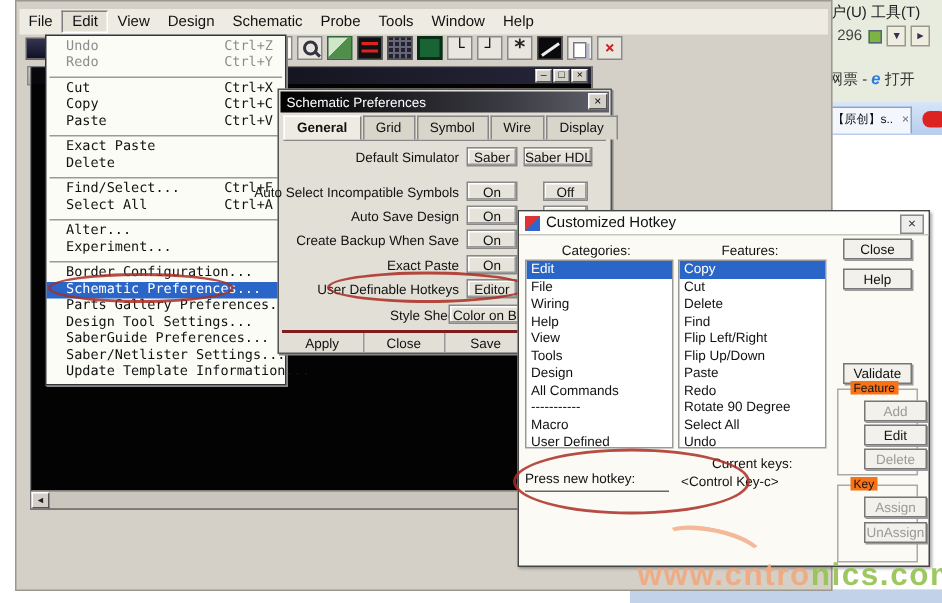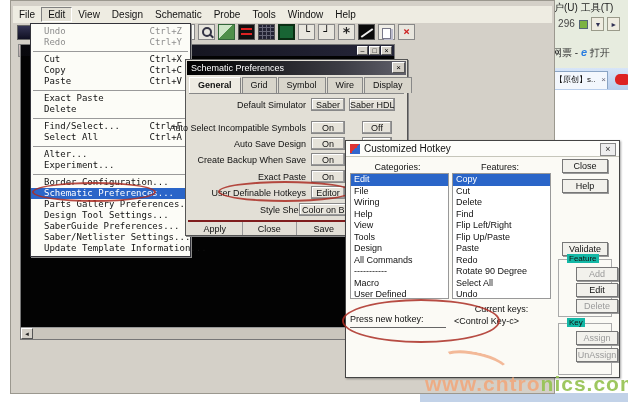--- a/index.html
+++ b/index.html
@@ -125,21 +125,21 @@
   .hli{height:11.5px;line-height:11.5px;padding-left:3px;white-space:nowrap;}
   .hli.selected{background:#2a65c8;color:#fff;}
   .curkeys{position:absolute;top:163px;left:106px;width:99px;text-align:center;}
   .presslbl{position:absolute;top:173px;left:4px;}
   .hinput{position:absolute;top:178px;left:4px;width:96px;height:9px;border-bottom:1px solid #666;}
   .curval{position:absolute;top:175px;left:108px;white-space:nowrap;}
   .hbtn{position:absolute;left:216px;width:46px;height:14px;border:1px solid #777;background:#f2f1ec;
         line-height:12px;text-align:center;box-shadow:1px 1px 0 #999;}
   .hbtn.dis{color:#9a9a9a;}
   .gbox{position:absolute;left:212px;width:54px;border:1px solid #aaa;}
-  .gbl{position:absolute;top:-6px;left:8px;background:#14b8a6;padding:0 2px;font-size:8px;}
+  .gbl{position:absolute;top:-6px;left:8px;background:#f97316;padding:0 2px;font-size:8px;}
   .fbox{top:118px;height:58px;} .kbox{top:182px;height:52px;}
   .gbtn{left:230px;width:42px;}
 
   
   .ell{position:absolute;border:2px solid rgba(170,45,35,.85);border-radius:50%;}
   .e1{left:32px;top:182px;width:124px;height:20px;z-index:35;}
   .e2{left:218px;top:181px;width:134px;height:21px;z-index:45;}
   .e3{left:342px;top:299px;width:158px;height:44px;z-index:55;}
   .swoosh{position:absolute;left:440px;top:352px;width:70px;height:26px;border:3px solid transparent;
           border-top:3px solid rgba(235,120,60,.5);border-radius:50%;transform:rotate(12deg);z-index:59;}
@@ -417,21 +417,21 @@
         <div class="hli">Macro</div>
         <div class="hli">User Defined</div>
       </div>
     <div class="hlist featlist">
 
     <div class="hli selected">Copy</div>
         <div class="hli">Cut</div>
         <div class="hli">Delete</div>
         <div class="hli">Find</div>
         <div class="hli">Flip Left/Right</div>
-        <div class="hli">Flip Up/Paste</div>
+        <div class="hli">Flip Up/Down</div>
         <div class="hli">Paste</div>
         <div class="hli">Redo</div>
         <div class="hli">Rotate 90 Degree</div>
         <div class="hli">Select All</div>
         <div class="hli">Undo</div>
       </div>
     <div class="curkeys">Current keys:</div>
     <div class="presslbl">Press new hotkey:</div>
     <div class="hinput"></div>
     <div class="curval">&lt;Control Key-c&gt;</div>

